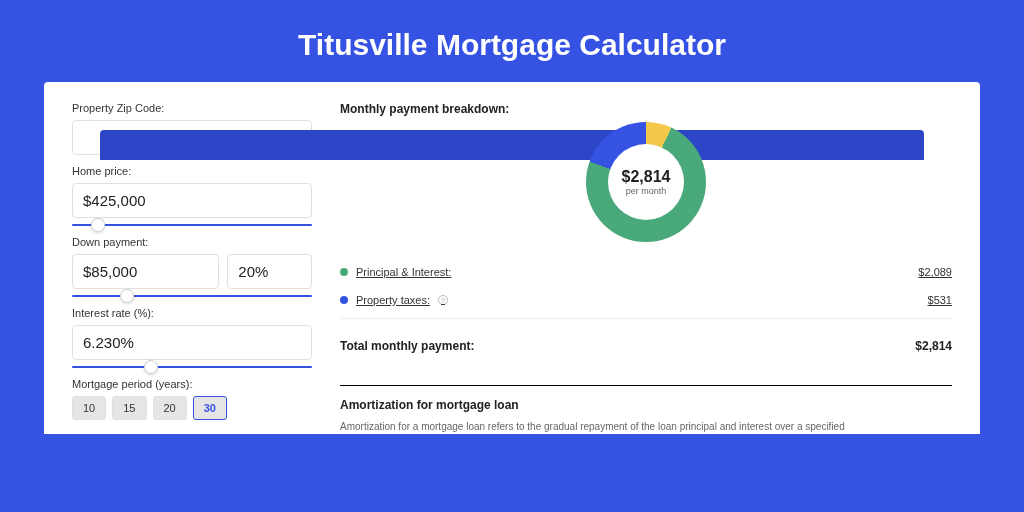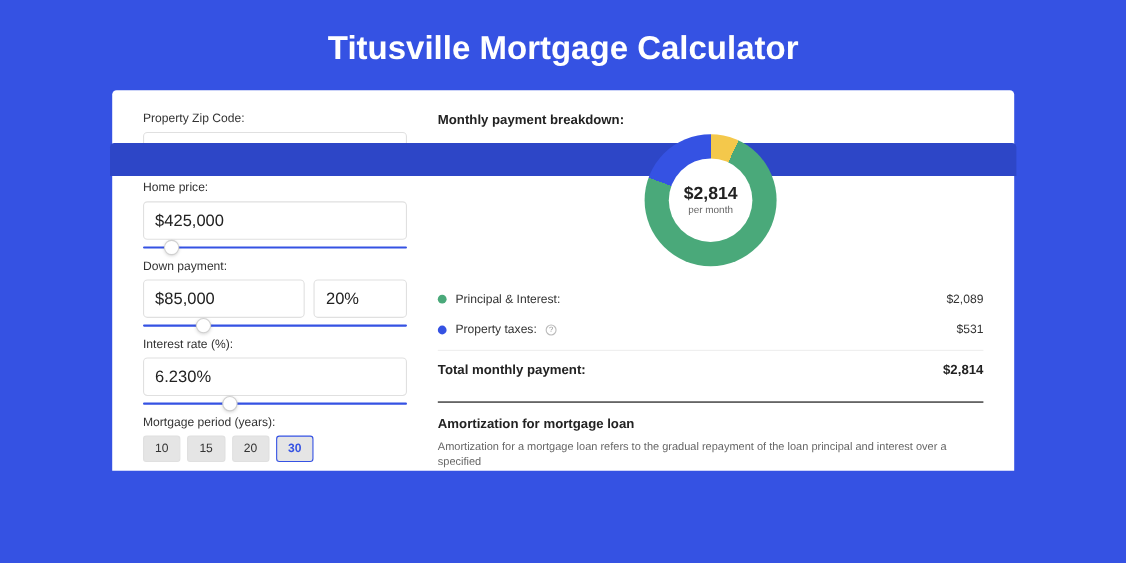--- a/index.html
+++ b/index.html
@@ -14,21 +14,21 @@
   .page-title {
     text-align: center;
     color: #fff;
     font-size: 30px;
     font-weight: 700;
     padding: 28px 0 20px 0;
   }
   .card {
     background: #fff;
     margin: 0 auto;
-    width: 820px;
+    width: 936px;
     border-radius: 4px 4px 0 0;
     padding: 20px 28px 0 28px;
     display: flex;
     gap: 28px;
   }
   .shadow-frame {
     position: absolute;
     left: 100px; right: 100px;
     top: 130px;
     height: 30px;
@@ -146,41 +146,42 @@
   }
   .donut-amount { font-size: 16px; font-weight: 700; color: #222; }
   .donut-label { font-size: 9px; color: #666; }
   .legend-row {
     display: flex;
     align-items: center;
     justify-content: space-between;
     padding: 8px 0;
     font-size: 11px;
     color: #333;
+    text-decoration: underline;
   }
   .legend-left { display: flex; align-items: center; gap: 8px; }
   .dot { width: 8px; height: 8px; border-radius: 50%; display: inline-block; }
   .dot-green { background: #4aa97a; }
   .dot-blue { background: #3552e3; }
   .dot-yellow { background: #f4c84b; }
   .help-icon {
     width: 10px; height: 10px;
     border: 1px solid #bbb;
     border-radius: 50%;
     display: inline-flex;
     align-items: center;
     justify-content: center;
     font-size: 7px;
     color: #999;
   }
   .legend-val { font-weight: 400; }
   .total-row {
     display: flex;
     justify-content: space-between;
-    padding: 10px 0;
+    padding: 20px 0;
     border-top: 1px solid #eee;
     font-size: 12px;
     font-weight: 700;
     color: #222;
     margin-top: 4px;
   }
   .amort-section {
     border-top: 1px solid #000000;
     margin-top: 12px;
     padding-top: 12px;

